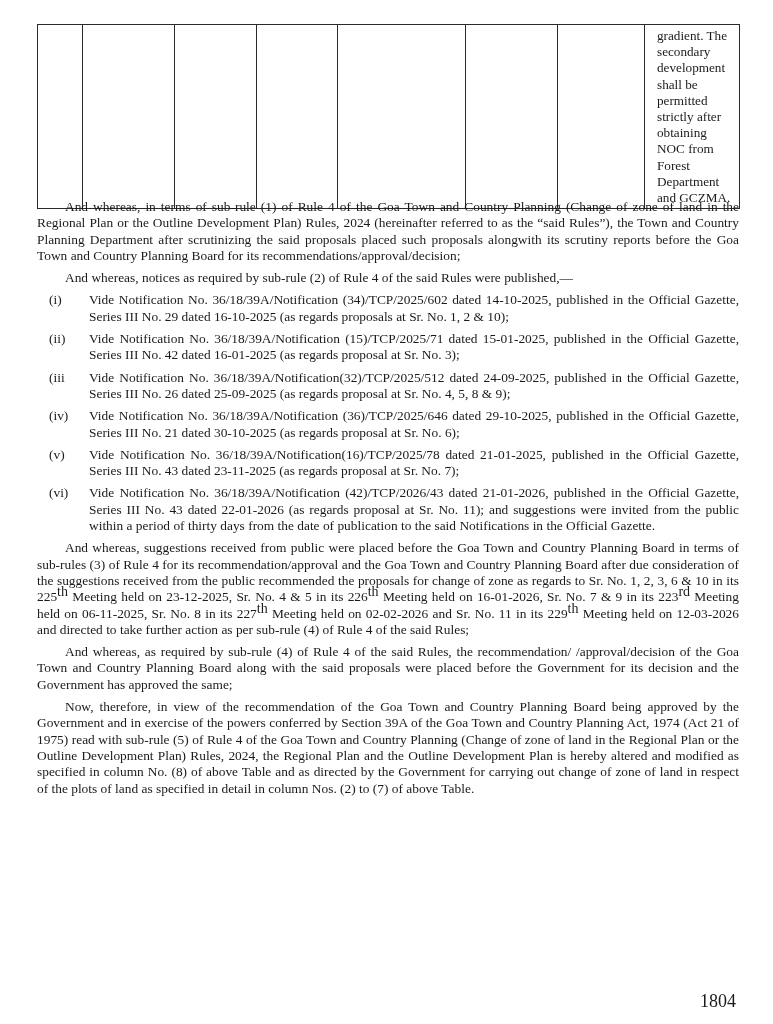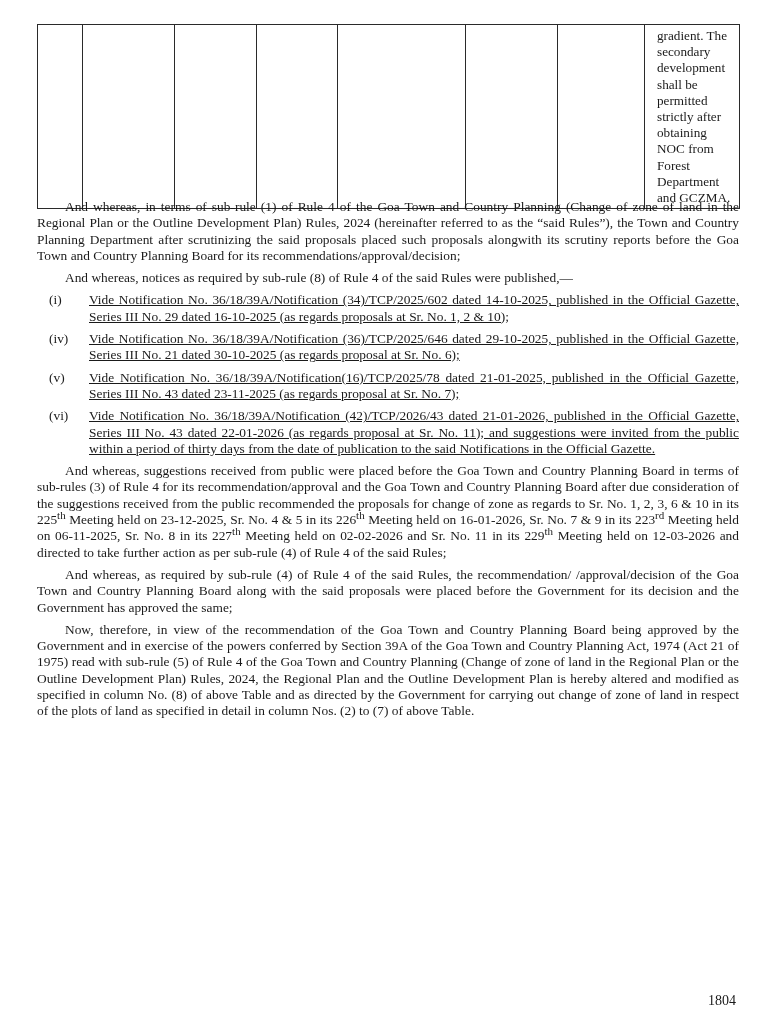--- a/index.html
+++ b/index.html
@@ -58,30 +58,29 @@
     .list-item .num {
       width: 52px;
       flex: 0 0 52px;
       text-align: left;
       padding-left: 12px;
       box-sizing: border-box;
     }
     .list-item .txt {
       flex: 1;
       text-align: justify;
-      text-decoration: underline;
     }
     .page-number {
       position: absolute;
       right: 37px;
       top: 993px;
-      font-size: 14px;
+      font-size: 18px;
     }
     sup {
-      font-size: 11px;
+      font-size: 14px;
       line-height: 0;
       vertical-align: 5px;
     }
   </style>
 </head>
 <body>
 
 <table class="cont">
   <colgroup>
     <col style="width:45px">
@@ -102,26 +101,34 @@
     <td></td>
     <td></td>
     <td></td>
     <td class="remark">gradient. The secondary development shall be permitted strictly after obtaining NOC from Forest Department and GCZMA.</td>
   </tr>
 </tbody>
   </table>
 
 <div class="body-text">
   <p class="para">And whereas, in terms of sub-rule (1) of Rule 4 of the Goa Town and Country Planning (Change of zone of land in the Regional Plan or the Outline Development Plan) Rules, 2024 (hereinafter referred to as the “said Rules”), the Town and Country Planning Department after scrutinizing the said proposals placed such proposals alongwith its scrutiny reports before the Goa Town and Country Planning Board for its recommendations/approval/decision;</p>
-  <p class="para">And whereas, notices as required by sub-rule (8) of Rule 4 of the said Rules were published,—</p>
+  <p class="para">And whereas, notices as required by sub-rule (2) of Rule 4 of the said Rules were published,—</p>
 
   <div class="list">
     <div class="list-item">
       <span class="num">(i)</span>
       <span class="txt">Vide Notification No. 36/18/39A/Notification (34)/TCP/2025/602 dated 14-10-2025, published in the Official Gazette, Series III No. 29 dated 16-10-2025 (as regards proposals at Sr. No. 1, 2 &amp; 10);</span>
+    </div>
+    <div class="list-item">
+      <span class="num">(ii)</span>
+      <span class="txt">Vide Notification No. 36/18/39A/Notification (15)/TCP/2025/71 dated 15-01-2025, published in the Official Gazette, Series III No. 42 dated 16-01-2025 (as regards proposal at Sr. No. 3);</span>
+    </div>
+    <div class="list-item">
+      <span class="num">(iii</span>
+      <span class="txt">Vide Notification No. 36/18/39A/Notification(32)/TCP/2025/512 dated 24-09-2025, published in the Official Gazette, Series III No. 26 dated 25-09-2025 (as regards proposal at Sr. No. 4, 5, 8 &amp; 9);</span>
     </div>
     <div class="list-item">
       <span class="num">(iv)</span>
       <span class="txt">Vide Notification No. 36/18/39A/Notification (36)/TCP/2025/646 dated 29-10-2025, published in the Official Gazette, Series III No. 21 dated 30-10-2025 (as regards proposal at Sr. No. 6);</span>
     </div>
     <div class="list-item">
       <span class="num">(v)</span>
       <span class="txt">Vide Notification No. 36/18/39A/Notification(16)/TCP/2025/78 dated 21-01-2025, published in the Official Gazette, Series III No. 43 dated 23-11-2025 (as regards proposal at Sr. No. 7);</span>
     </div>
     <div class="list-item">

